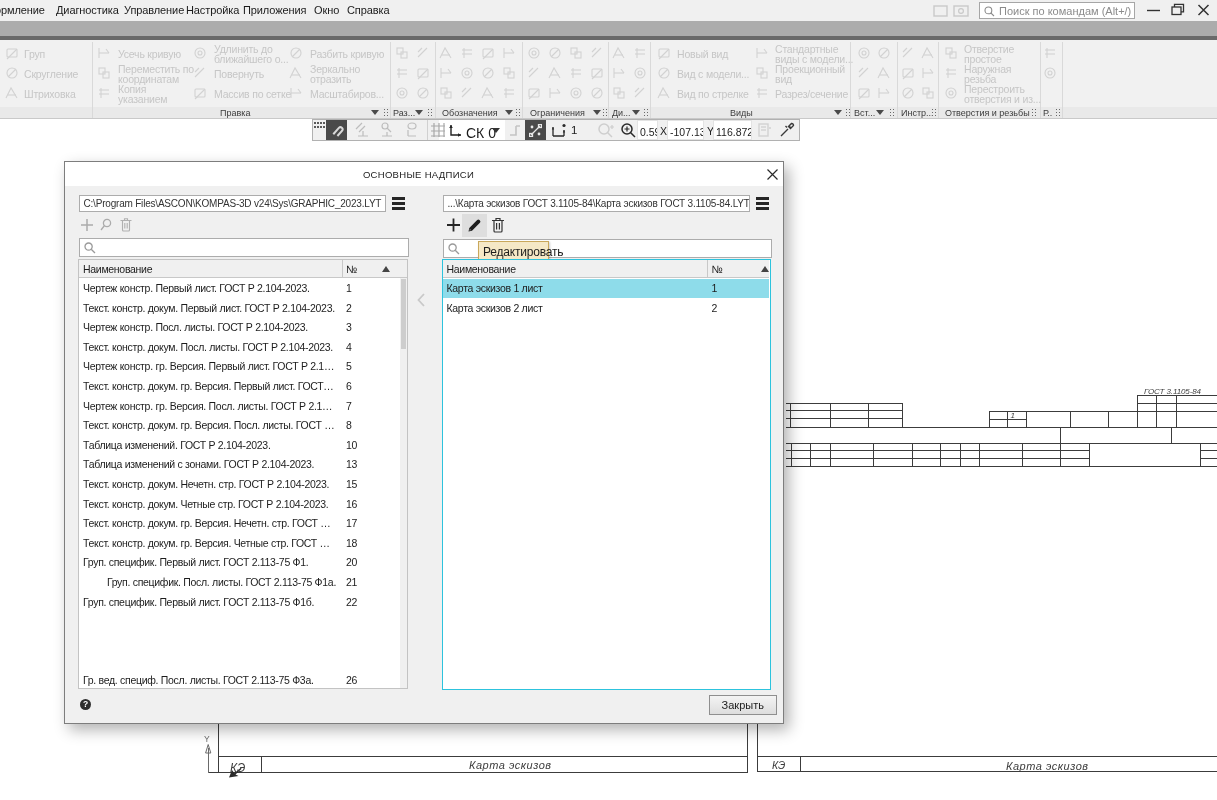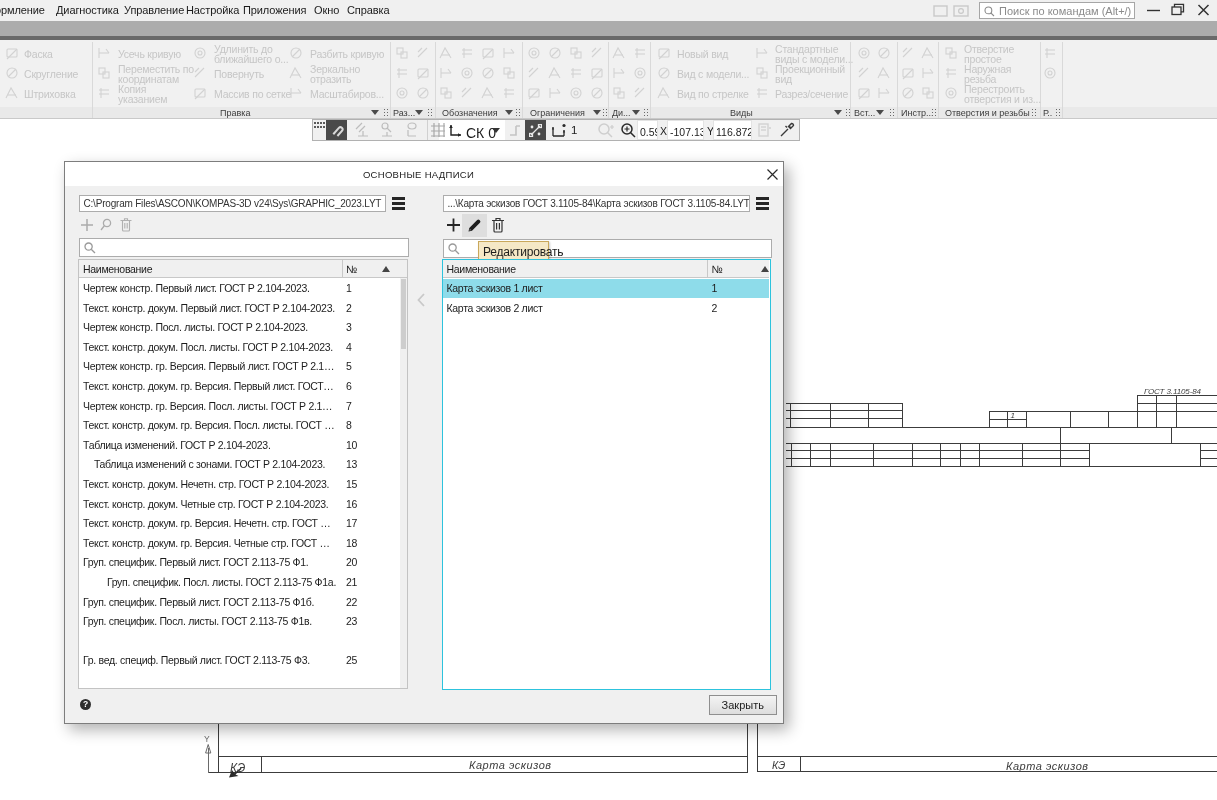--- a/index.html
+++ b/index.html
@@ -85,21 +85,21 @@
     <div class="rsep" style="left:435px"></div>
     <div class="rsep" style="left:522px"></div>
     <div class="rsep" style="left:608px"></div>
     <div class="rsep" style="left:650px"></div>
     <div class="rsep" style="left:850px"></div>
     <div class="rsep" style="left:897px"></div>
     <div class="rsep" style="left:938px"></div>
     <div class="rsep" style="left:1040px"></div>
     <div class="rsep" style="left:1062px"></div>
 
-    <div class="rtxt" style="left:24px;top:49px">Фаска</div>
+    <div class="rtxt" style="left:24px;top:49px">Груп</div>
     <div class="rtxt" style="left:24px;top:69px">Скругление</div>
     <div class="rtxt" style="left:24px;top:89px">Штриховка</div>
 
     <div class="rtxt" style="left:118px;top:49px">Усечь кривую</div>
     <div class="rtxt2" style="left:118px;top:64px">Переместить по<br>координатам</div>
     <div class="rtxt2" style="left:118px;top:84px">Копия<br>указанием</div>
     <div class="rtxt2" style="left:214px;top:44px">Удлинить до<br>ближайшего о...</div>
     <div class="rtxt" style="left:214px;top:69px">Повернуть</div>
     <div class="rtxt" style="left:214px;top:89px">Массив по сетке</div>
     <div class="rtxt" style="left:310px;top:49px">Разбить кривую</div>
@@ -540,21 +540,21 @@
             <span class="abs rnum">7</span>
           </div>
         <div class="abs" style="left:0;top:155.6px;width:320px;height:19.6px;">
             <span class="abs rname">Текст. констр. докум. гр. Версия. Посл. листы. ГОСТ Р 2.104.</span>
             <span class="abs rnum">8</span>
           </div>
         <div class="abs" style="left:0;top:175.2px;width:320px;height:19.6px;">
             <span class="abs rname">Таблица изменений. ГОСТ Р 2.104-2023.</span>
             <span class="abs rnum">10</span>
           </div>
-        <div class="abs" style="left:0;top:194.8px;width:352px;height:19.6px;text-align:center;">
+        <div class="abs" style="left:0;top:194.8px;width:352px;height:19.6px;">
             <span class="abs rname">Таблица изменений с зонами. ГОСТ Р 2.104-2023.</span>
             <span class="abs rnum">13</span>
           </div>
         <div class="abs" style="left:0;top:214.4px;width:320px;height:19.6px;">
             <span class="abs rname">Текст. констр. докум. Нечетн. стр. ГОСТ Р 2.104-2023.</span>
             <span class="abs rnum">15</span>
           </div>
         <div class="abs" style="left:0;top:234.0px;width:320px;height:19.6px;">
             <span class="abs rname">Текст. констр. докум. Четные стр. ГОСТ Р 2.104-2023.</span>
             <span class="abs rnum">16</span>
@@ -572,27 +572,23 @@
             <span class="abs rnum">20</span>
           </div>
         <div class="abs" style="left:0;top:312.4px;width:320px;height:19.6px;text-align:right;">
             <span class="abs rname">Груп. специфик. Посл. листы. ГОСТ 2.113-75 Ф1а.</span>
             <span class="abs rnum">21</span>
           </div>
         <div class="abs" style="left:0;top:332.0px;width:284px;height:19.6px;">
             <span class="abs rname">Груп. специфик. Первый лист. ГОСТ 2.113-75 Ф1б.</span>
             <span class="abs rnum">22</span>
           </div>
-        <div class="abs" style="left:0;top:351.6px;width:320px;height:19.6px;">
-            <span class="abs rname">Груп. специфик. Посл. листы. ГОСТ 2.113-75 Ф1в.</span>
-            <span class="abs rnum">23</span>
-          </div>
-        <div class="abs" style="left:0;top:390.8px;width:320px;height:19.6px;">
-            <span class="abs rname">Гр. вед. специф. Первый лист. ГОСТ 2.113-75 Ф3.</span>
-            <span class="abs rnum">25</span>
+        <div class="abs" style="left:0;top:410.4px;width:320px;height:19.6px;">
+            <span class="abs rname">Гр. вед. специф. Посл. листы. ГОСТ 2.113-75 Ф3а.</span>
+            <span class="abs rnum">26</span>
           </div>
 
       <div class="abs" style="left:320.5px;top:18.4px;width:7px;height:410px;background:#f0f0f0">
         <div class="abs" style="left:1px;top:1px;width:5px;height:70px;background:#cdcdcd"></div>
       </div>
     </div>
 
     <svg class="abs" style="left:352px;top:131px" width="8" height="14" viewBox="0 0 8 14" fill="none" stroke="#c9c9c9" stroke-width="1.8">
       <path d="M7 1 L1.5 7 L7 13"></path>
     </svg>

